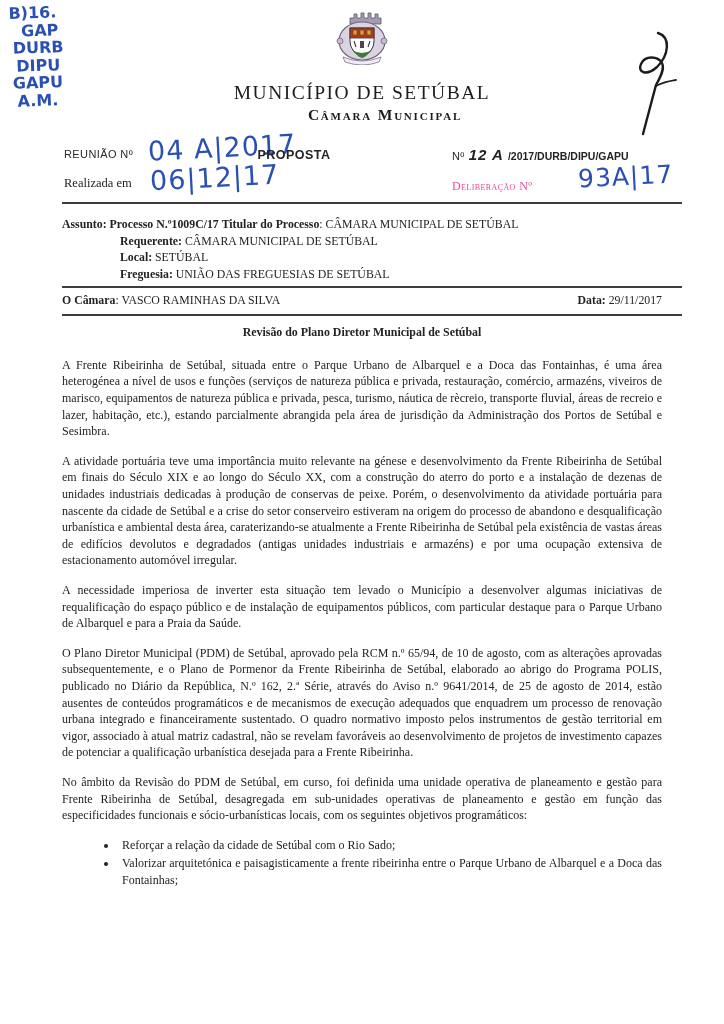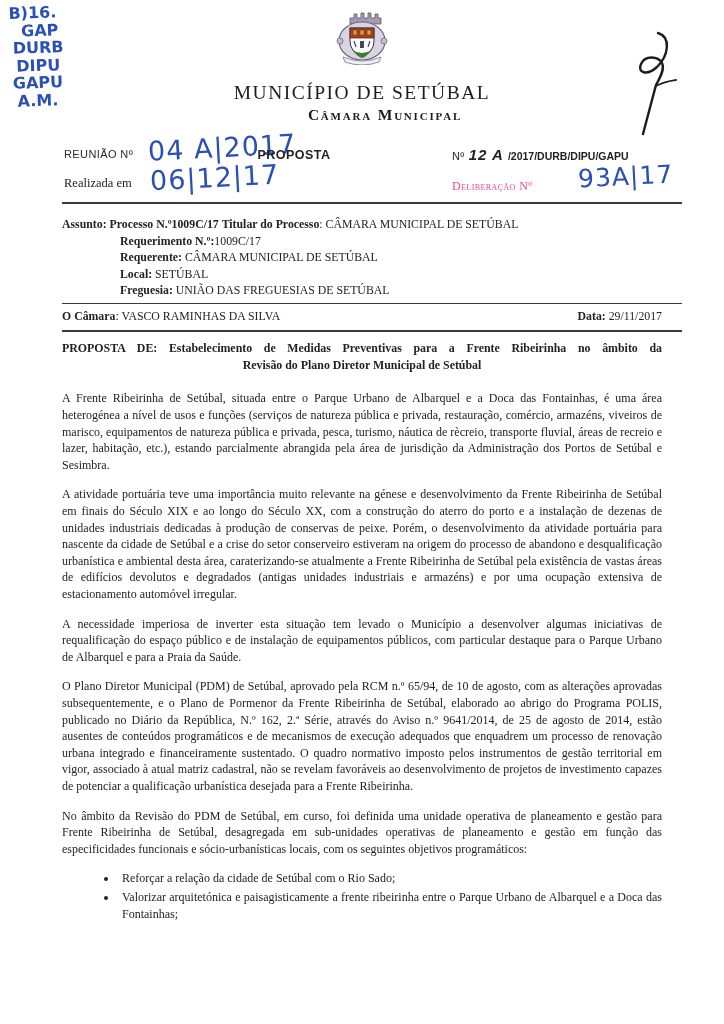--- a/index.html
+++ b/index.html
@@ -145,42 +145,40 @@
     <span class="lbl-sc delib-label">Deliberação Nº</span>
     <span class="hw delib-value">93A|17</span>
   </div>
 
   <hr class="rule thick">
 
   <div class="assunto">
     <div><span class="b">Assunto:</span>
       <span class="b">Processo N.º1009C/17</span>
       <span class="b">Titular do Processo</span><span>: CÂMARA MUNICIPAL DE SETÚBAL</span></div>
-    <div class="indent"><span class="b">Requerimento N.º:</span><span>1009C/17</span></div>
     <div class="indent"><span class="b">Requerente:</span>
       <span>CÂMARA MUNICIPAL DE SETÚBAL</span></div>
     <div class="indent"><span class="b">Local:</span>
       <span>SETÚBAL</span></div>
     <div class="indent"><span class="b">Freguesia:</span>
       <span>UNIÃO DAS FREGUESIAS DE SETÚBAL</span></div>
   </div>
 
   <div class="spacer-sm"></div>
   <hr class="rule thin">
 
   <div class="tecnico-row">
     <span><span class="b">O Câmara</span><span>: VASCO RAMINHAS DA SILVA</span></span>
     <span><span class="b">Data:</span>
       <span>29/11/2017</span></span>
   </div>
 
   <hr class="rule thick">
 
   <div class="heading">
-    <div class="l1">PROPOSTA DE: Estabelecimento de Medidas Preventivas para a Frente Ribeirinha no âmbito da</div>
     <div class="l2">Revisão do Plano Diretor Municipal de Setúbal</div>
   </div>
 
   <div class="bodytext">
     <p>A Frente Ribeirinha de Setúbal, situada entre o Parque Urbano de Albarquel e a Doca das Fontainhas, é uma área heterogénea a nível de usos e funções (serviços de natureza pública e privada, restauração, comércio, armazéns, viveiros de marisco, equipamentos de natureza pública e privada, pesca, turismo, náutica de rècreio, transporte fluvial, áreas de recreio e lazer, habitação, etc.), estando parcialmente abrangida pela área de jurisdição da Administração dos Portos de Setúbal e Sesimbra.</p>
     <p>A atividade portuária teve uma importância muito relevante na génese e desenvolvimento da Frente Ribeirinha de Setúbal em finais do Século XIX e ao longo do Século XX, com a construção do aterro do porto e a instalação de dezenas de unidades industriais dedicadas à produção de conservas de peixe. Porém, o desenvolvimento da atividade portuária para nascente da cidade de Setúbal e a crise do setor conserveiro estiveram na origem do processo de abandono e desqualificação urbanística e ambiental desta área, caraterizando-se atualmente a Frente Ribeirinha de Setúbal pela existência de vastas áreas de edifícios devolutos e degradados (antigas unidades industriais e armazéns) e por uma ocupação extensiva de estacionamento automóvel irregular.</p>
     <p>A necessidade imperiosa de inverter esta situação tem levado o Município a desenvolver algumas iniciativas de requalificação do espaço público e de instalação de equipamentos públicos, com particular destaque para o Parque Urbano de Albarquel e para a Praia da Saúde.</p>
     <p>O Plano Diretor Municipal (PDM) de Setúbal, aprovado pela RCM n.º 65/94, de 10 de agosto, com as alterações aprovadas subsequentemente, e o Plano de Pormenor da Frente Ribeirinha de Setúbal, elaborado ao abrigo do Programa POLIS, publicado no Diário da República, N.º 162, 2.ª Série, através do Aviso n.º 9641/2014, de 25 de agosto de 2014, estão ausentes de conteúdos programáticos e de mecanismos de execução adequados que enquadrem um processo de renovação urbana integrado e financeiramente sustentado. O quadro normativo imposto pelos instrumentos de gestão territorial em vigor, associado à atual matriz cadastral, não se revelam favoráveis ao desenvolvimento de projetos de investimento capazes de potenciar a qualificação urbanística desejada para a Frente Ribeirinha.</p>
     <p>No âmbito da Revisão do PDM de Setúbal, em curso, foi definida uma unidade operativa de planeamento e gestão para Frente Ribeirinha de Setúbal, desagregada em sub-unidades operativas de planeamento e gestão em função das especificidades funcionais e sócio-urbanísticas locais, com os seguintes objetivos programáticos:</p>
     <ul>

